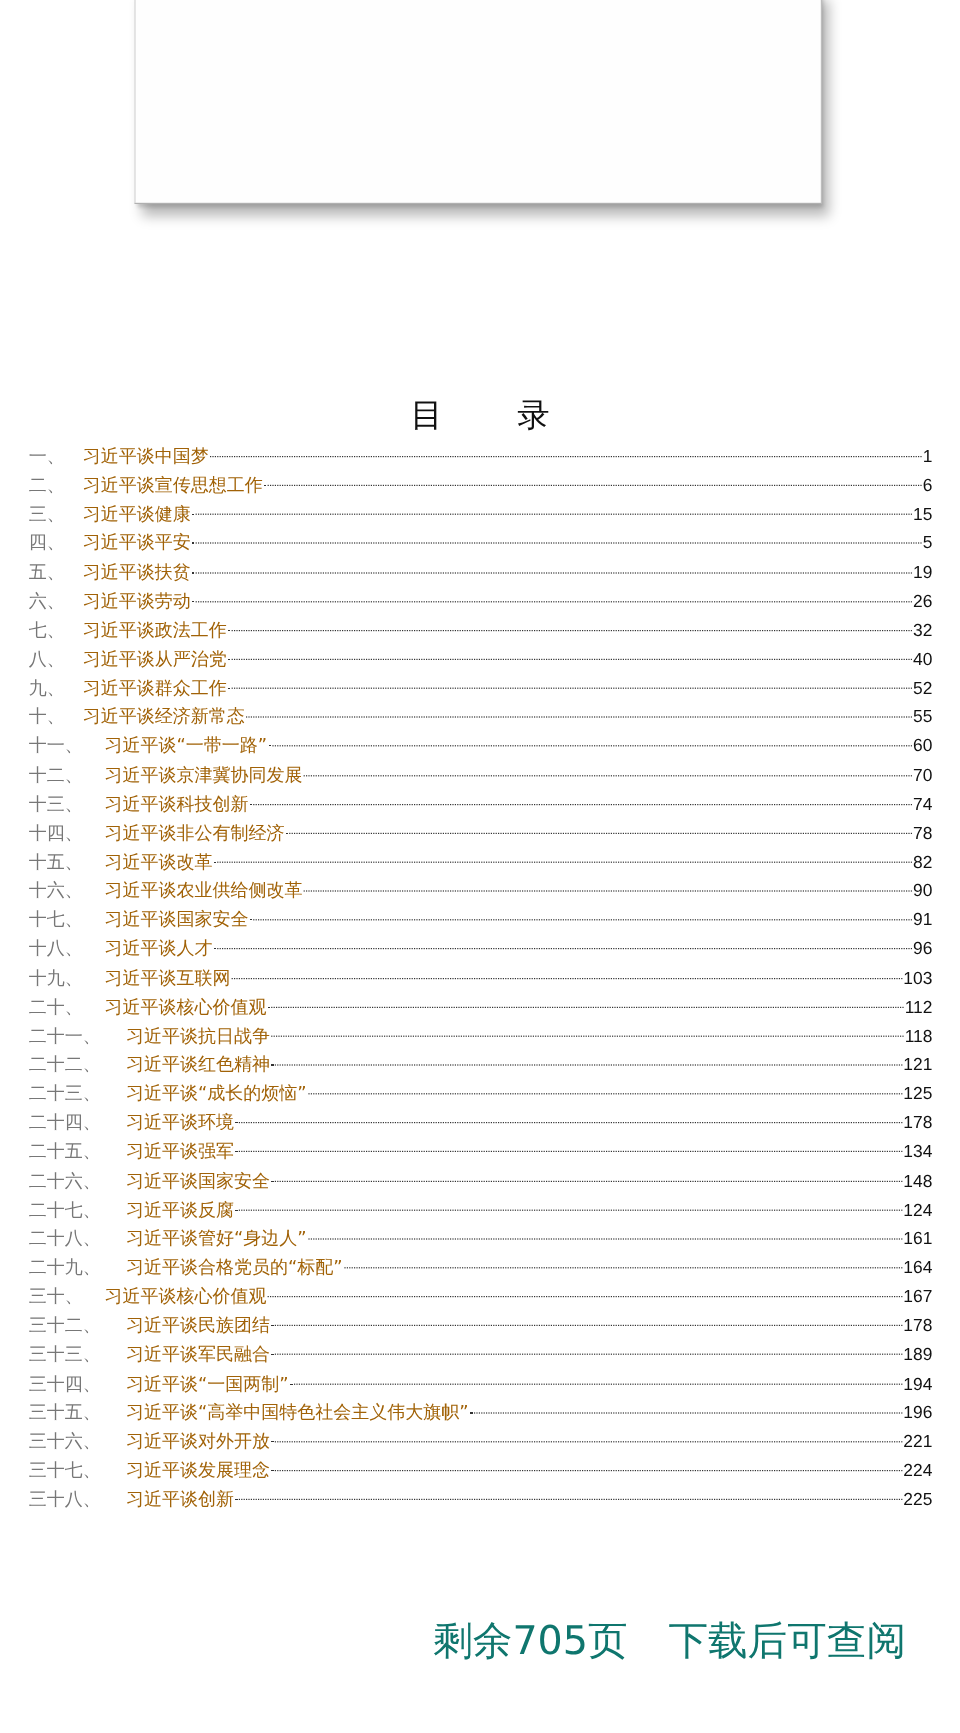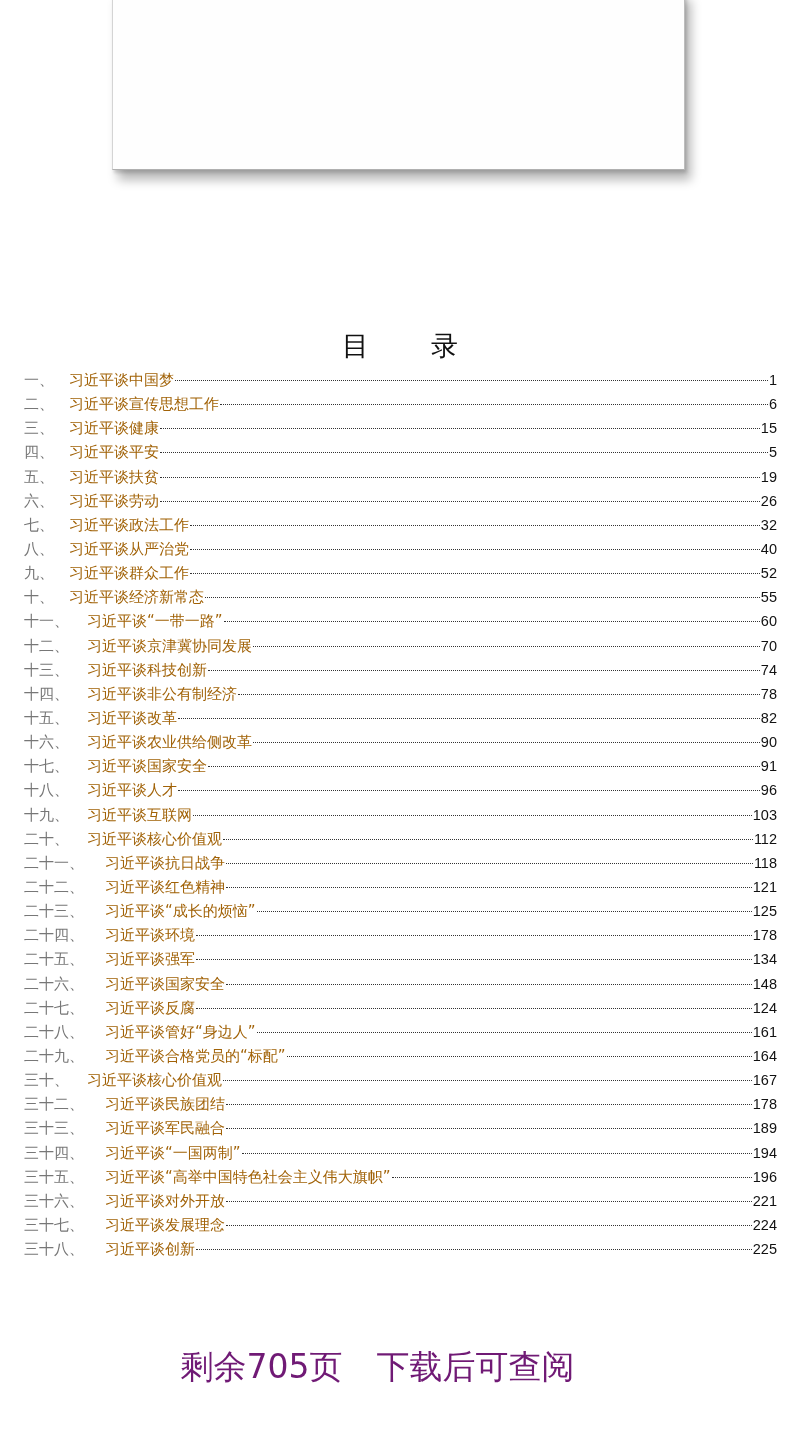--- a/index.html
+++ b/index.html
@@ -77,23 +77,23 @@
     font-family: "Liberation Sans", "DejaVu Sans", sans-serif;
     font-size: 14.5px;
     color: #111;
     text-align: right;
   }
   .footer-note {
     position: absolute;
     top: 1345px;
     left: 0;
     width: 755px;
-    text-align: center;
+    text-align: right;
     font-size: 33px;
-    color: #701a75;
+    color: #0f766e;
     word-spacing: 0;
   }
   .footer-note span { display: inline-block; }
   .footer-note .gap { width: 34px; }
 </style>
 </head>
 <body>
 
 <div class="page-card"></div>
 

